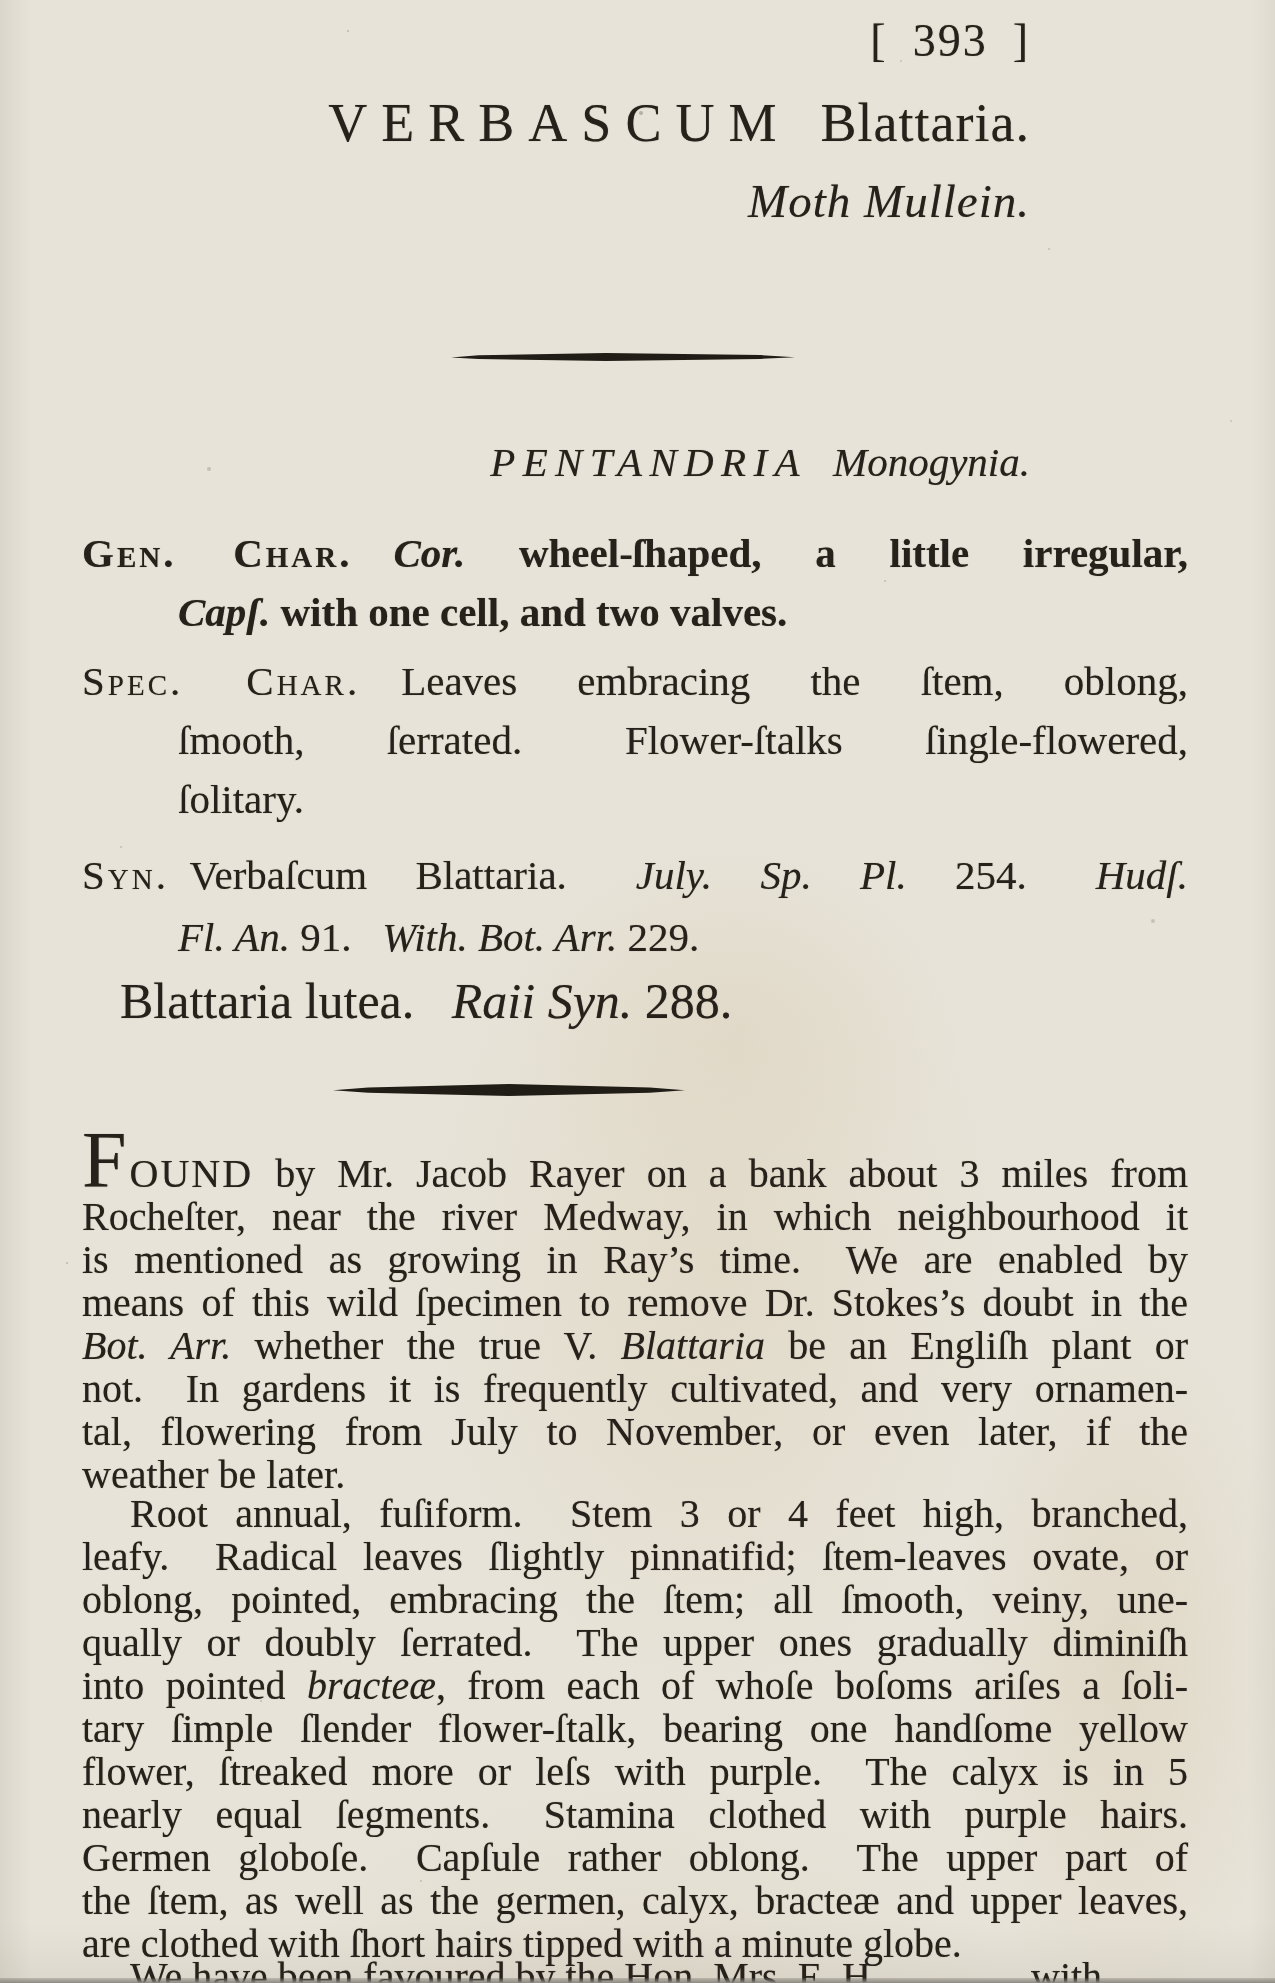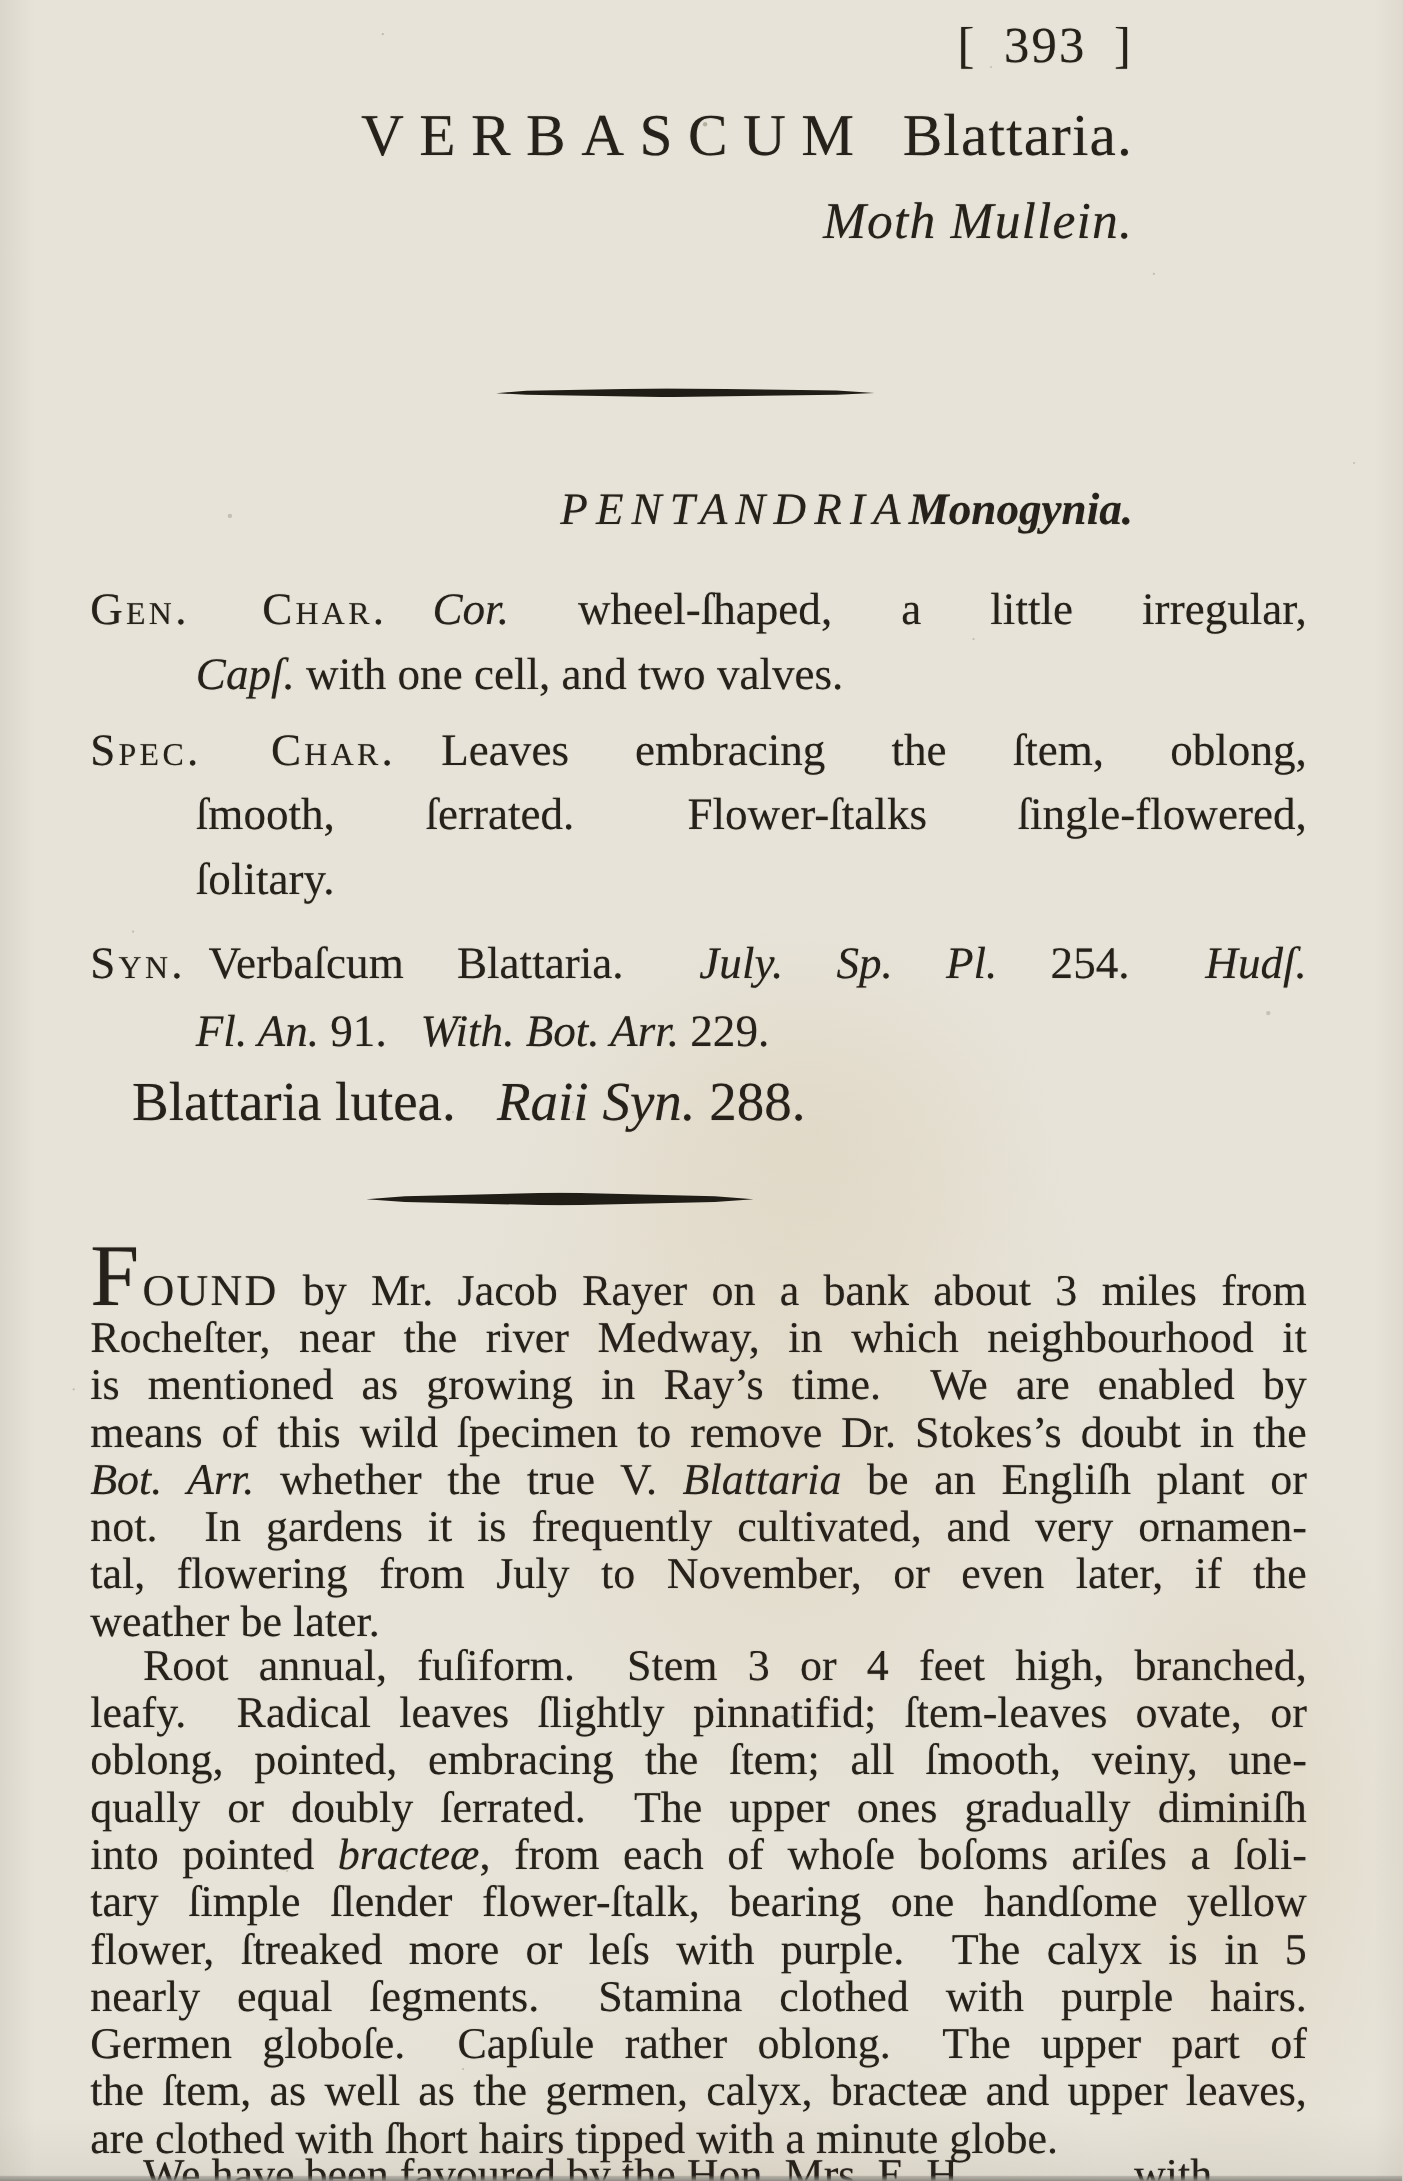--- a/index.html
+++ b/index.html
@@ -38,25 +38,25 @@
   
   .rule{background:#201c16;}
   .rule1{top:353px;left:451px;width:344px;height:8px;
     clip-path:polygon(0 55%,8% 28%,45% 0,90% 26%,100% 52%,90% 74%,45% 100%,8% 74%);}
   .rule2{top:1084px;left:333px;width:352px;height:12px;
     clip-path:polygon(0 52%,10% 30%,50% 0,90% 30%,100% 52%,90% 72%,50% 100%,10% 72%);}
 
   
   .taxonomy{top:438px;font-size:41px;font-style:italic;white-space:nowrap;}
   .classname{letter-spacing:.18em;}
-  .ordername{font-weight:bold;}
+  .ordername{margin-left:26px;}
 
   
   .charblock{left:82px;width:1106px;font-size:41px;line-height:59px;}
-  #genchar{top:524px;}
+  #genchar{top:524px;font-weight:bold;}
   #specchar{top:652px;}
   #syn{top:844px;line-height:62px;}
   #syn2{top:980px;left:120px;width:1068px;font-size:50px;line-height:43px;}
   .bodyblock{left:82px;width:1106px;font-size:40px;line-height:43px;}
   #para1{top:1140px;}
   #para2{top:1492px;}
   #para3{top:1955px;}
 
   .tline{text-align:justify;text-align-last:justify;}
   .tline.noj{text-align-last:left;}

